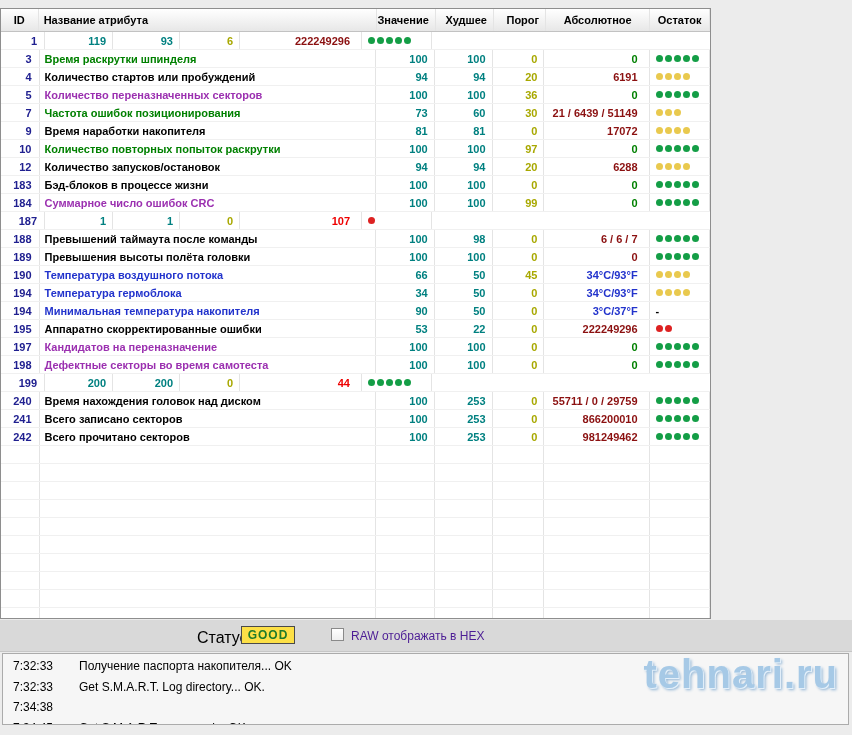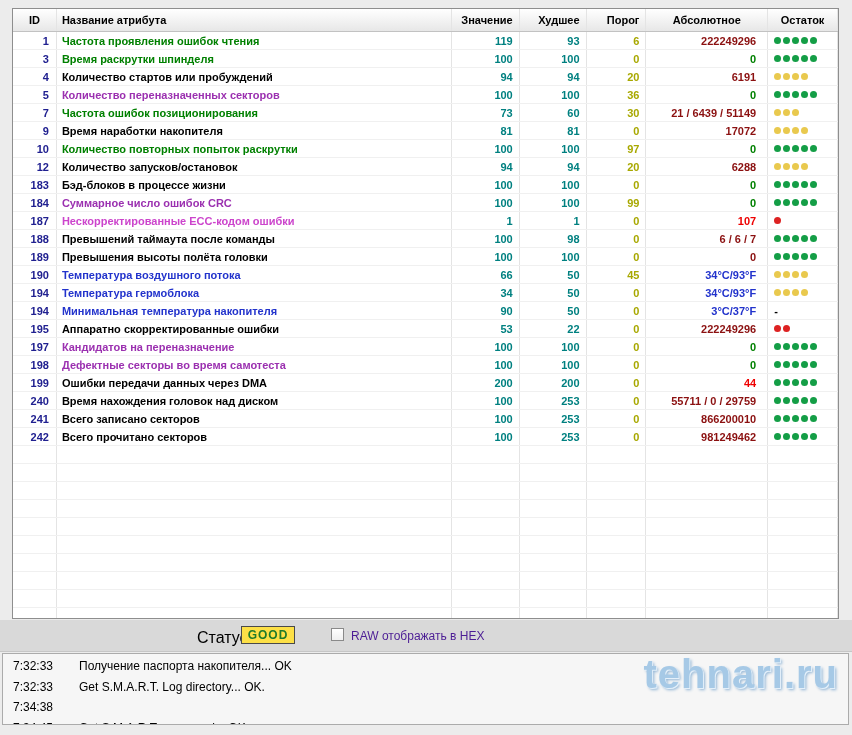--- a/index.html
+++ b/index.html
@@ -3,21 +3,21 @@
 <meta charset="utf-8">
 <style>
   html,body{margin:0;padding:0;}
   body{
     width:852px;height:735px;position:relative;overflow:hidden;
     background:#ECECEC;
     font-family:"Liberation Sans", sans-serif;
   }
   
   .table-panel{
-    position:absolute;left:12px;top:8px;width:827px;height:611px;
+    position:absolute;left:0;top:8px;width:711px;height:611px;
     background:#FFFFFF;border:1px solid #8E8E8E;overflow:hidden;box-sizing:border-box;
   }
   .thead{
     display:flex;height:22px;
     background:linear-gradient(#FFFFFF,#E7E7E7);
     border-bottom:1px solid #C2C2C2;
     font-size:11px;font-weight:bold;color:#000;
   }
   .thead .cell{background:transparent;}
   .row{display:flex;height:17px;border-bottom:1px solid #F0F0F0;font-size:11px;font-weight:bold;}
@@ -92,21 +92,20 @@
     <div class="cell c-val">Значение</div>
     <div class="cell c-worst">Худшее</div>
     <div class="cell c-thr">Порог</div>
     <div class="cell c-abs">Абсолютное</div>
     <div class="cell c-dots">Остаток</div>
     <div class="cell c-fill"></div>
   </div>
   <div id="table-body">
       <div class="row">
         <div class="cell c-id t-navy">1</div>
-        <div class="cell c-name t-green">Частота проявления ошибок чтения</div>
         <div class="cell c-val t-teal">119</div>
         <div class="cell c-worst t-teal">93</div>
         <div class="cell c-thr t-olive">6</div>
         <div class="cell c-abs t-maroon">222249296</div>
         <div class="cell c-dots">
           <div class="dot green"></div>
           <div class="dot green"></div>
           <div class="dot green"></div>
           <div class="dot green"></div>
           <div class="dot green"></div>
@@ -247,21 +246,20 @@
           <div class="dot green"></div>
           <div class="dot green"></div>
           <div class="dot green"></div>
           <div class="dot green"></div>
           <div class="dot green"></div>
         </div>
         <div class="cell c-fill"></div>
       </div>
       <div class="row">
         <div class="cell c-id t-navy">187</div>
-        <div class="cell c-name t-magenta">Нескорректированные ECC-кодом ошибки</div>
         <div class="cell c-val t-teal">1</div>
         <div class="cell c-worst t-teal">1</div>
         <div class="cell c-thr t-olive">0</div>
         <div class="cell c-abs t-red">107</div>
         <div class="cell c-dots">
           <div class="dot red"></div>
         </div>
         <div class="cell c-fill"></div>
       </div>
       <div class="row">
@@ -378,21 +376,20 @@
           <div class="dot green"></div>
           <div class="dot green"></div>
           <div class="dot green"></div>
           <div class="dot green"></div>
           <div class="dot green"></div>
         </div>
         <div class="cell c-fill"></div>
       </div>
       <div class="row">
         <div class="cell c-id t-navy">199</div>
-        <div class="cell c-name t-black">Ошибки передачи данных через DMA</div>
         <div class="cell c-val t-teal">200</div>
         <div class="cell c-worst t-teal">200</div>
         <div class="cell c-thr t-olive">0</div>
         <div class="cell c-abs t-red">44</div>
         <div class="cell c-dots">
           <div class="dot green"></div>
           <div class="dot green"></div>
           <div class="dot green"></div>
           <div class="dot green"></div>
           <div class="dot green"></div>

